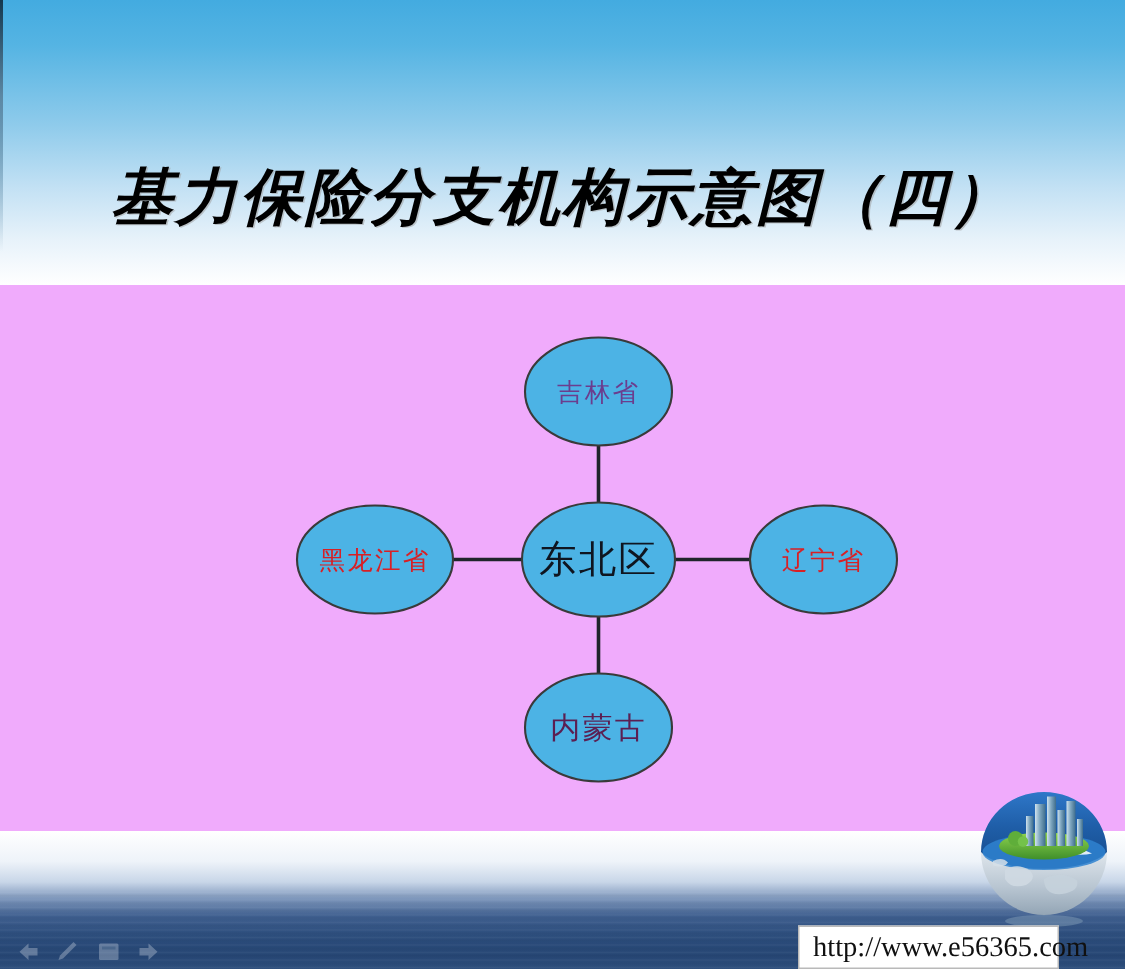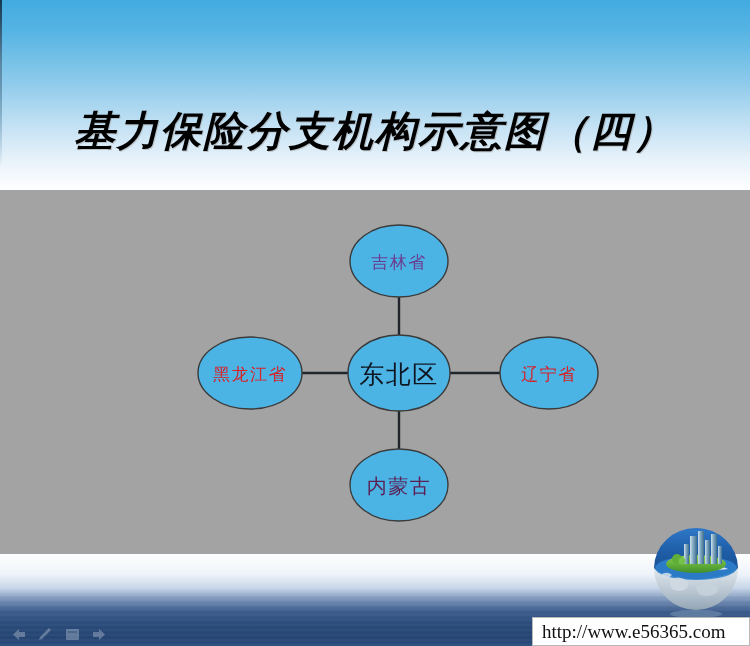--- a/index.html
+++ b/index.html
@@ -9,21 +9,21 @@
   }
   body {
     font-family: "Liberation Serif", "DejaVu Serif", serif;
   }
 
   #slide {
     position: relative;
     width: 750px;
     height: 646px;
     overflow: hidden;
-    background: #a3a3a3;
+    background: #f0abfc;
     box-sizing: border-box;
   }
 
   
   #sky-band {
     position: absolute;
     left: 0; top: 0;
     width: 750px;
     height: 190px;
     background: linear-gradient(to bottom,
@@ -124,21 +124,21 @@
     top: 528px;
     width: 96px;
     height: 92px;
   }
 
   
   #url-plate {
     position: absolute;
     left: 532px;
     top: 617px;
-    width: 218px;
+    width: 174px;
     height: 29px;
     background: #ffffff;
     border: 1px solid #b9b9b9;
     box-sizing: border-box;
     display: flex;
     align-items: center;
     padding-left: 9px;
   }
   #url-text {
     font-family: "Liberation Serif", "DejaVu Serif", serif;

